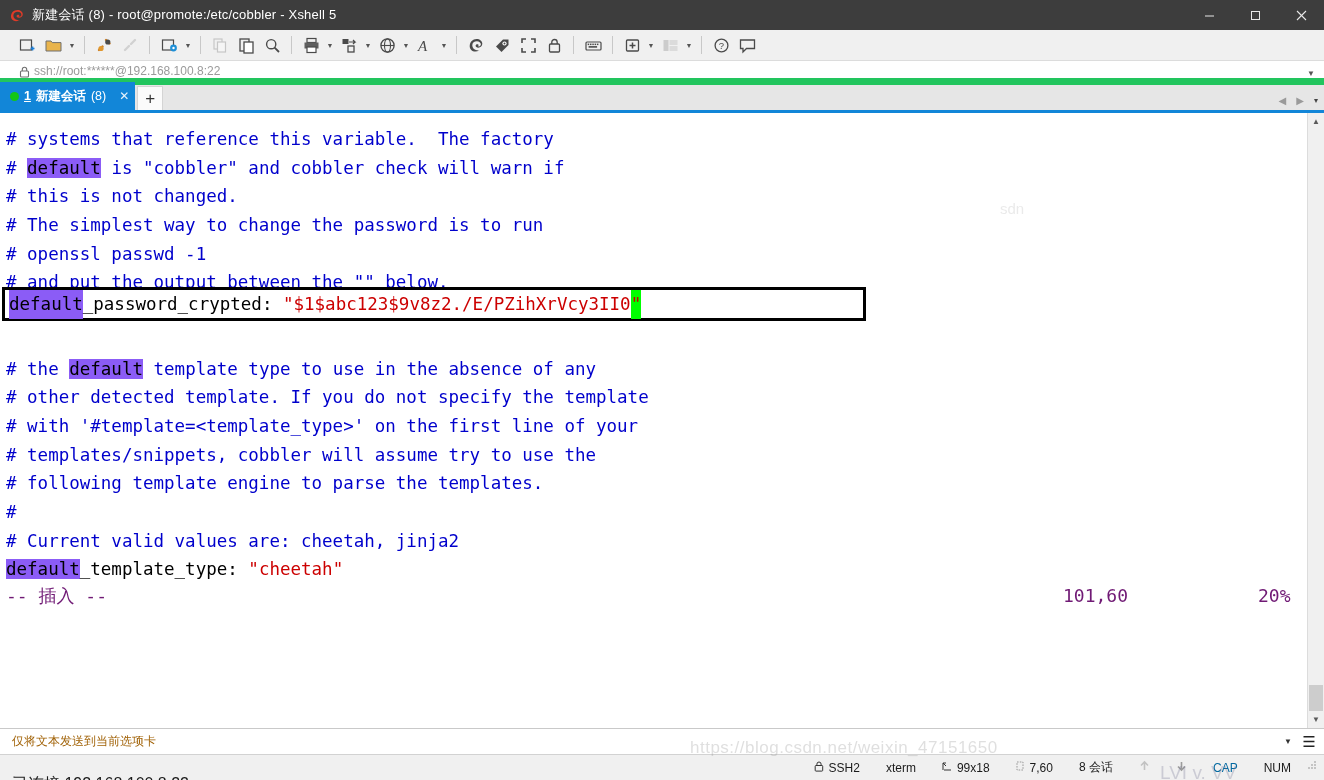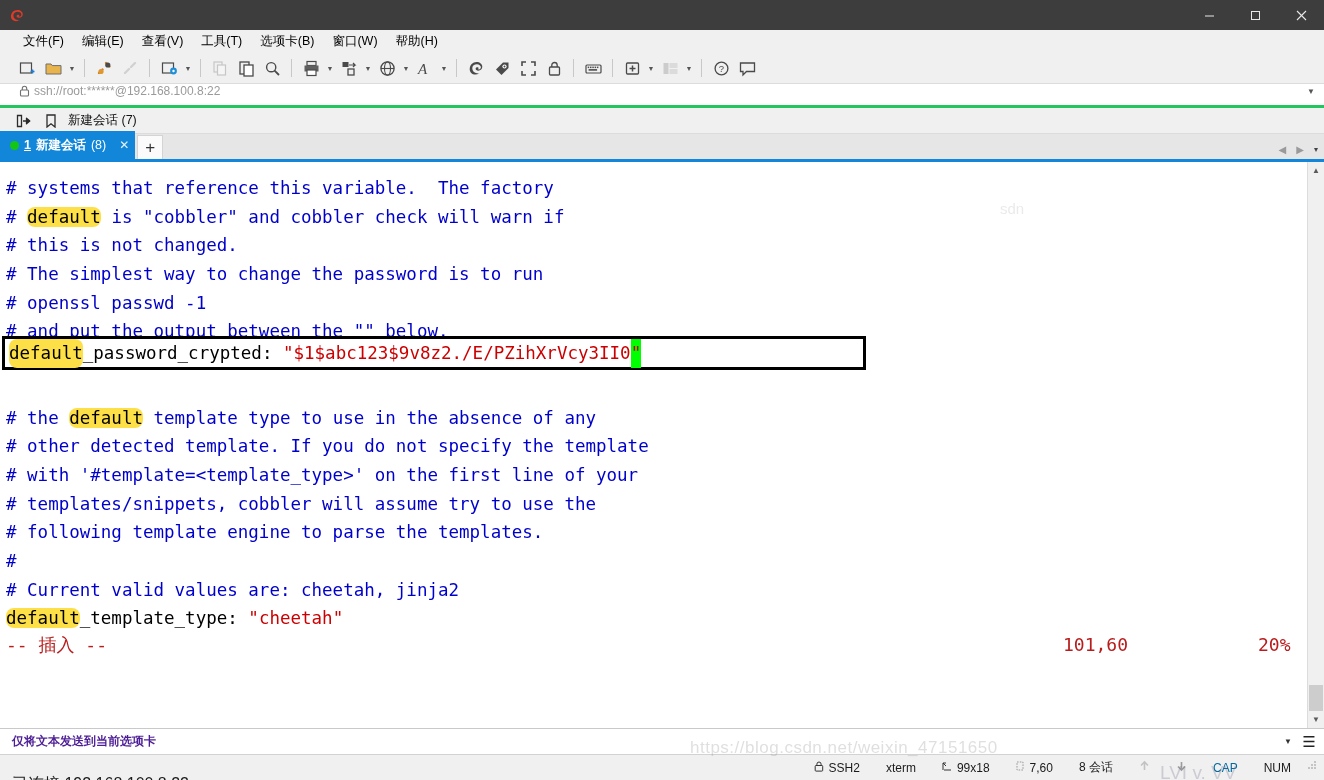--- a/index.html
+++ b/index.html
@@ -42,22 +42,22 @@
   .tb.dim { opacity: .35; }
   .tb-arrow {
     width: 12px; height: 25px; display: flex; align-items: center; justify-content: center;
     font-size: 7px; color: #555;
   }
   .tb-sep { width: 1px; height: 18px; background: #c8c8c8; margin: 0 6px; }
 
   
   .addrbar {
     height: 24px; flex: 0 0 24px; background: #fff;
-    display: flex; align-items: center; padding: 0 4px 7px 14px;
-    border-bottom: 3px solid #22c55e;
+    display: flex; align-items: flex-end; padding: 0 4px 0 14px;
+    border-bottom: 7px solid #22c55e;
   }
   .addr-lock { width: 20px; display:flex; align-items:center; justify-content:center; color:#707070; }
   .addr-text { font-size: 12px; color: #9a9a9a; flex: 1; }
   .addr-caret { width: 18px; text-align:center; font-size: 8px; color:#555; }
 
   
   .sessionbar {
     height: 26px; flex: 0 0 26px; background: #f0f0f0;
     display: flex; align-items: center; padding-left: 12px; gap: 6px;
     border-bottom: 1px solid #dcdcdc;
@@ -93,32 +93,32 @@
   
   .term-wrap { flex: 1 1 auto; display: flex; background: #ffffff; position: relative; min-height: 0; }
   .term {
     flex: 1 1 auto; background: #ffffff; position: relative; overflow: hidden;
     font-family: "DejaVu Sans Mono", "Liberation Mono", monospace;
     font-size: 17.5px; line-height: 28.7px;
     padding: 12px 0 0 6px;
     white-space: pre;
   }
   .ln { height: 28.7px; color: #0000cc; }
-  .hl { background: #fde047; color: #000; border-radius: 8px; }
+  .hl { background: #8b5cf6; color: #000; }
   .blk { color: #000000; }
   .red { color: #cc0000; }
   .cursor { background: #00ff00; color: #cc0000; }
   .boxline {
     position: absolute; left: 2px; right: auto; width: 864px;
     border: 3px solid #000; background: #fff;
     padding-left: 4px; height: 34px; display: flex; align-items: center;
     white-space: pre;
   }
   .statusline {
-    position: absolute; left: 6px; right: 0; display: flex; color: #b91c1c;
+    position: absolute; left: 6px; right: 0; display: flex; color: #701a75;
     font-family: "DejaVu Sans Mono", "Liberation Mono", monospace;
   }
   .status-mode { font-size: 18px; }
   .status-pos { position: absolute; left: 1057px; font-size: 18px; }
   .status-pct { position: absolute; left: 1252px; font-size: 18px; }
 
   
   .vscroll {
     width: 17px; flex: 0 0 17px; background: #f0f0f0;
     border-left: 1px solid #dcdcdc; display: flex; flex-direction: column;
@@ -127,21 +127,21 @@
   .vs-btn { height: 17px; display: flex; align-items: center; justify-content: center; font-size: 8px; color: #5a5a5a; background: #f0f0f0; }
   .vs-track { flex: 1 1 auto; position: relative; background: #f0f0f0; }
   .vs-thumb { position: absolute; left: 1px; right: 1px; bottom: 0px; height: 26px; background: #cdcdcd; }
 
   
   .sendbar {
     height: 26px; flex: 0 0 26px; background: #fff;
     display: flex; align-items: center; padding: 0 4px 0 12px;
     border-top: 1px solid #c9c9c9;
   }
-  .sendbar-ph { font-size: 12px; color: #4c1d95; flex: 1; font-weight: bold; }
+  .sendbar-ph { font-size: 12px; color: #a16207; flex: 1; }
   .sendbar-caret { width: 20px; text-align: center; font-size: 8px; color: #333; }
   .sendbar-menu { width: 22px; text-align: center; font-size: 15px; color: #222; }
 
   
   .statusbar {
     height: 26px; flex: 0 0 26px; background: #f0f0f0;
     display: flex; align-items: center; padding-left: 12px;
     border-top: 1px solid #d2d2d2; font-size: 12px; color: #1a1a1a;
     position: relative;
   }
@@ -164,49 +164,41 @@
 <body>
 
 <div id="app">
 
   <div class="titlebar">
     <span class="title-icon">
       <svg width="15" height="15" viewBox="0 0 16 16">
         <path d="M8 2c3.2 0 5.6 2 5.6 4.6 0 2.2-1.8 3.8-4 3.8-1.6 0-2.6-.8-2.6-1.8 0-.9.7-1.5 1.7-1.5.7 0 1.2.4 1.2.9 0 .4-.3.7-.7.7.2.3.6.4 1 .4 1.1 0 1.9-.8 1.9-2 0-1.7-1.7-3-3.9-3C5.6 4.1 3.6 5.6 3.6 8c0 2.9 2.5 5 5.9 5 .3 0 .6 0 .9-.1C9.2 13.6 7.9 14 6.5 14 3.4 14 1 11.8 1 8.9 1 5 4 2 8 2z" fill="#e03b28"></path>
       </svg>
     </span>
+    <span class="title-text">新建会话 (8) - root@promote:/etc/cobbler - Xshell 5</span>
     <div class="win-btns">
       <div class="win-btn">
         <svg width="11" height="11" viewBox="0 0 11 11">
             <line x1="1" y1="6" x2="10" y2="6" stroke="#e8e8e8" stroke-width="1"></line>
           </svg>
       </div>
       <div class="win-btn">
         <svg width="11" height="11" viewBox="0 0 11 11">
             <rect x="1.5" y="1.5" width="8" height="8" fill="none" stroke="#e8e8e8" stroke-width="1"></rect>
           </svg>
       </div>
       <div class="win-btn close">
         <svg width="11" height="11" viewBox="0 0 11 11">
             <line x1="1" y1="1" x2="10" y2="10" stroke="#e8e8e8" stroke-width="1.1"></line>
             <line x1="10" y1="1" x2="1" y2="10" stroke="#e8e8e8" stroke-width="1.1"></line>
           </svg>
       </div>
     </div>
   </div>
 
-  <div class="menubar">
-    <div class="menu-item">文件(F)</div>
-    <div class="menu-item">编辑(E)</div>
-    <div class="menu-item">查看(V)</div>
-    <div class="menu-item">工具(T)</div>
-    <div class="menu-item">选项卡(B)</div>
-    <div class="menu-item">窗口(W)</div>
-    <div class="menu-item">帮助(H)</div>
-  </div>
 
   <div class="toolbar">
     <div class="tb">
       <svg width="17" height="17" viewBox="0 0 17 17">
           <rect x="1.5" y="3" width="11" height="10" fill="none" stroke="#4a4a4a" stroke-width="1.2"></rect>
           <line x1="11.5" y1="11.5" x2="15.5" y2="11.5" stroke="#1e7fd6" stroke-width="1.6"></line>
           <line x1="13.5" y1="9.5" x2="13.5" y2="13.5" stroke="#1e7fd6" stroke-width="1.6"></line>
         </svg>
     </div>
     <div class="tb">
@@ -360,34 +352,20 @@
     <span class="addr-lock">
       <svg width="11" height="12" viewBox="0 0 11 12">
           <rect x="1.5" y="5" width="8" height="6" rx="1" fill="none" stroke="#707070" stroke-width="1.1"></rect>
           <path d="M3.3 5V3.4a2.2 2.2 0 0 1 4.4 0V5" fill="none" stroke="#707070" stroke-width="1.1"></path>
         </svg>
     </span>
     <span class="addr-text">ssh://root:******@192.168.100.8:22</span>
     <span class="addr-caret">▼</span>
   </div>
 
-  <div class="sessionbar">
-    <span class="sb-icon">
-      <svg width="15" height="14" viewBox="0 0 15 14">
-          <path d="M1.5 1.5h4v11h-4z" fill="none" stroke="#2b2b2b" stroke-width="1.3"></path>
-          <path d="M7 7h6M10.5 4.2 13.8 7l-3.3 2.8z" fill="#2b2b2b" stroke="#2b2b2b" stroke-width="1.3" stroke-linejoin="round"></path>
-        </svg>
-    </span>
-    <span class="sb-icon">
-      <svg width="12" height="14" viewBox="0 0 12 14">
-          <path d="M2 1h8v12l-4-3.2L2 13z" fill="none" stroke="#2b2b2b" stroke-width="1.3"></path>
-        </svg>
-    </span>
-    <span class="sb-text">新建会话 (7)</span>
-  </div>
 
   <div class="tabbar">
     <div class="tab">
       <span class="tab-dot"></span>
       <span class="tab-num">1</span>
       <span class="tab-label">新建会话</span>
       <span class="tab-count">(8)</span>
       <span class="tab-close">✕</span>
     </div>
     <div class="tab-new">+</div>

